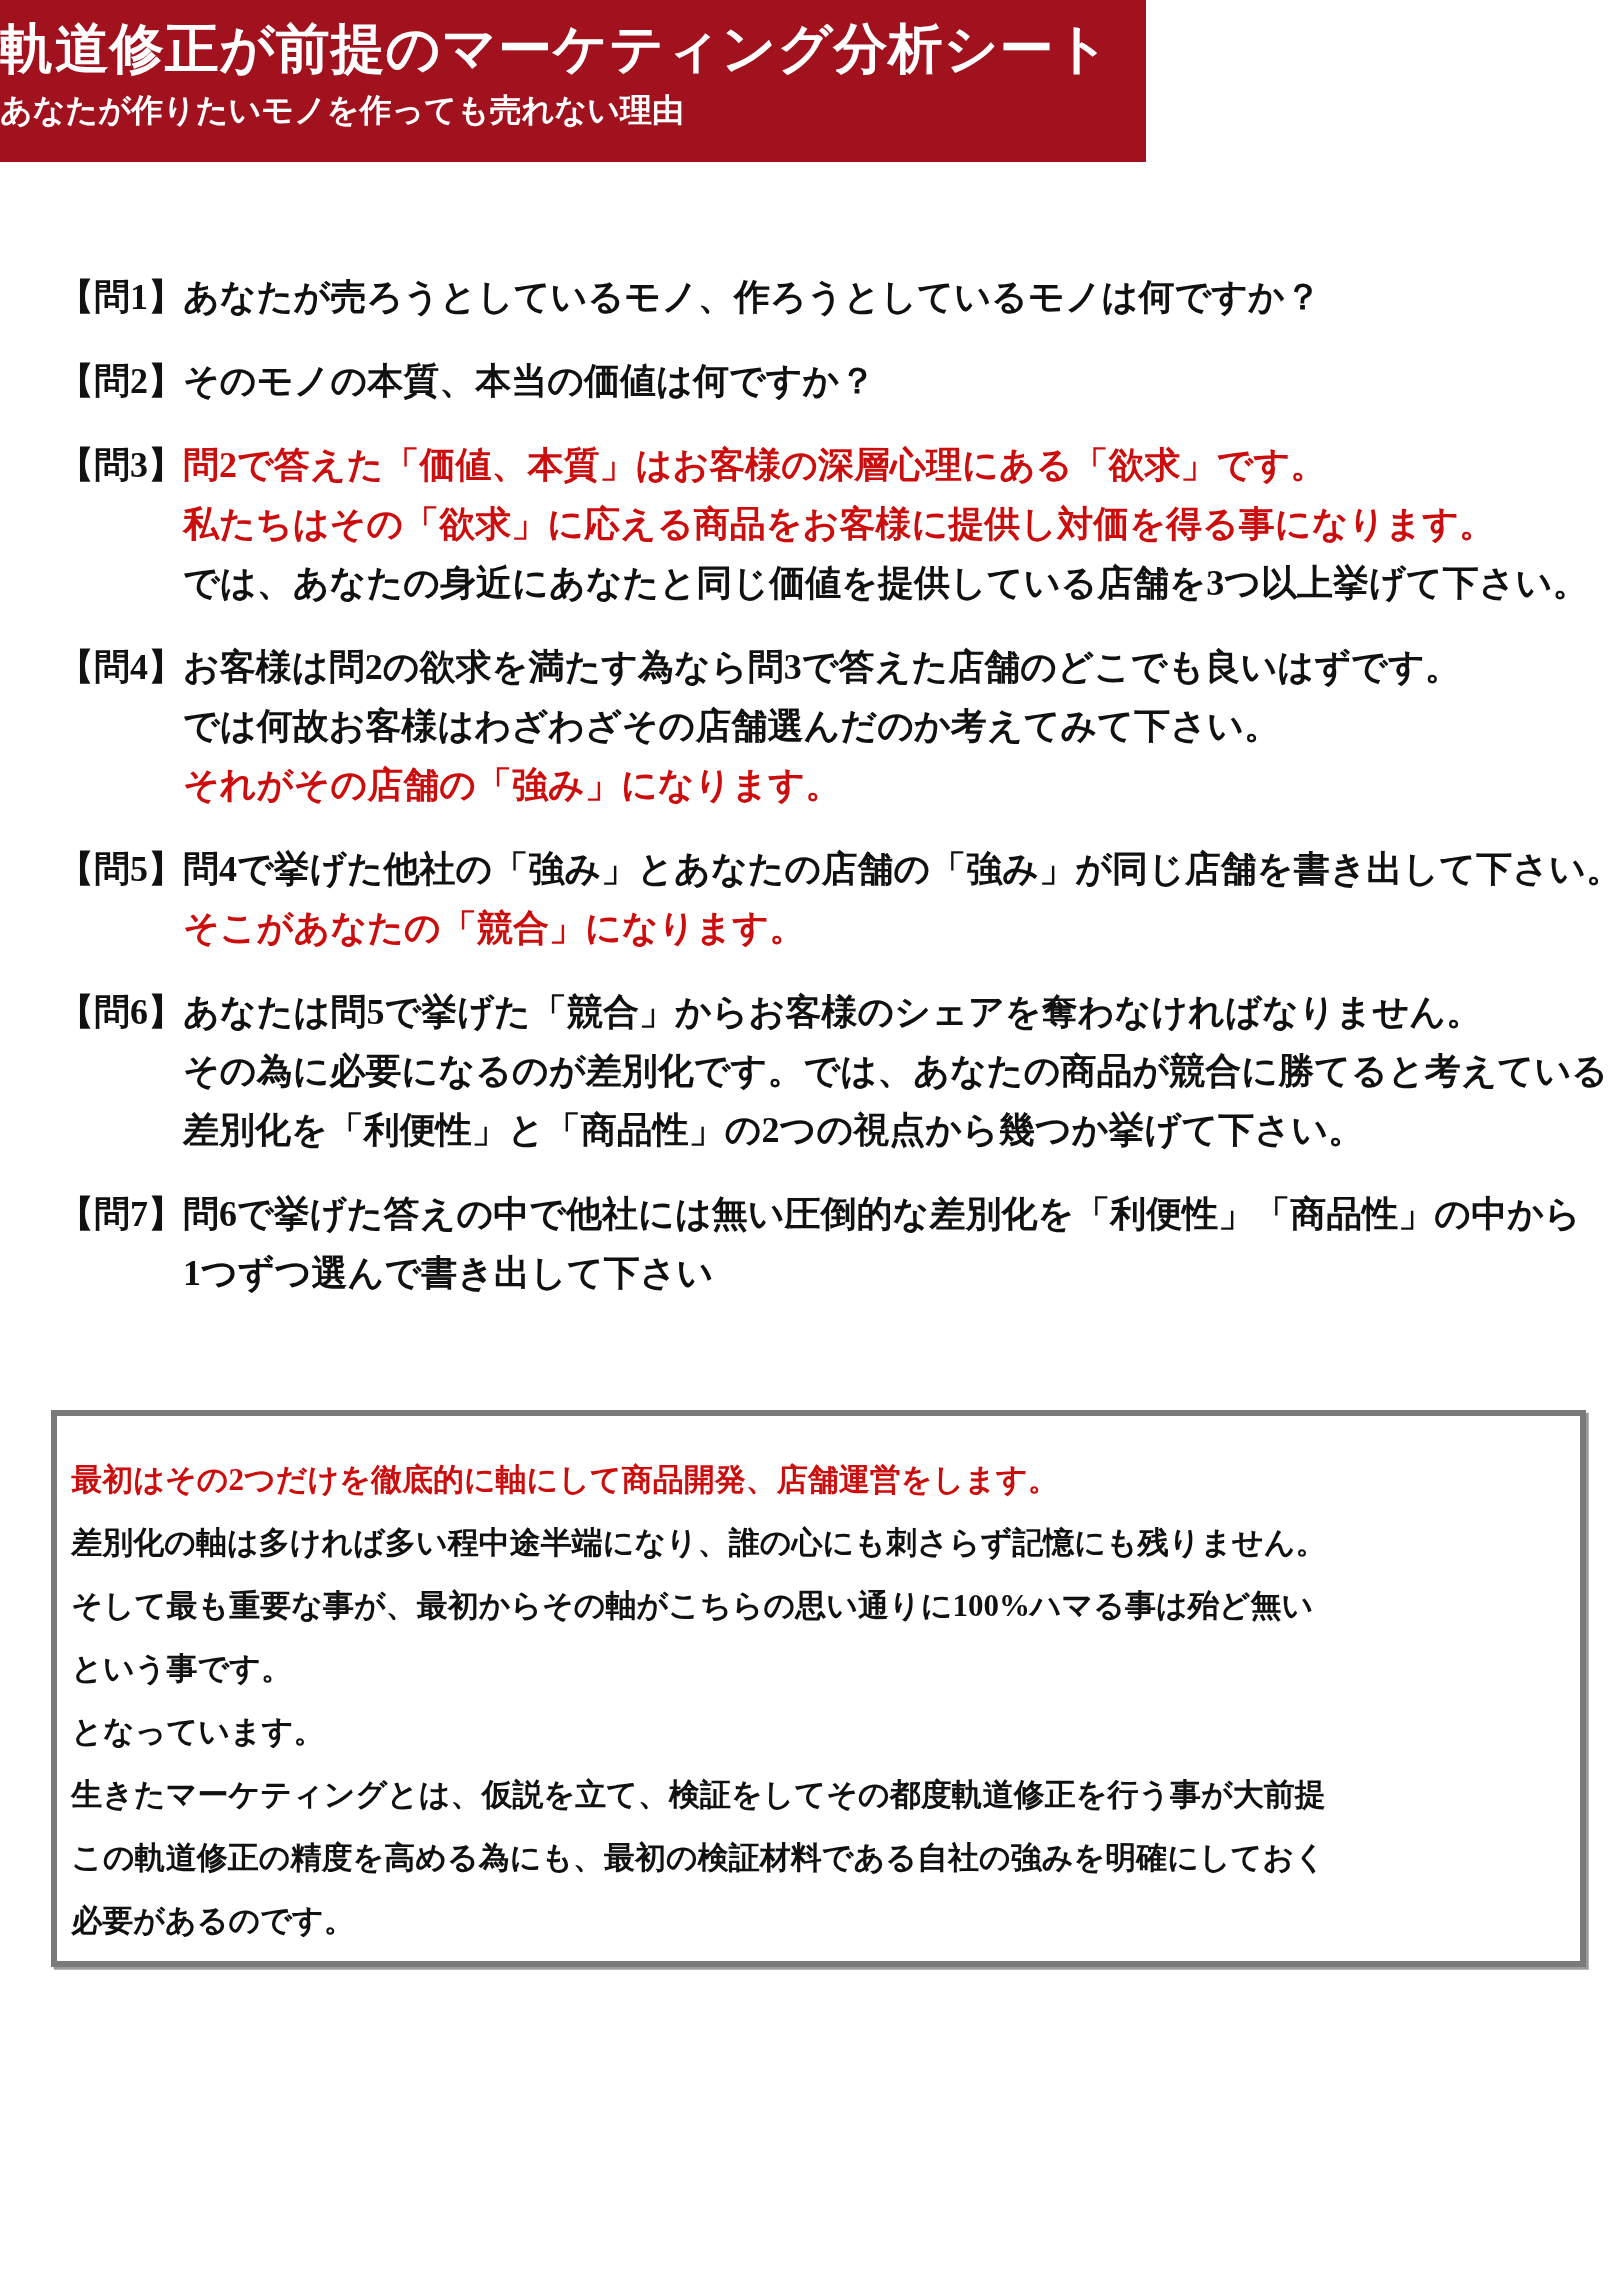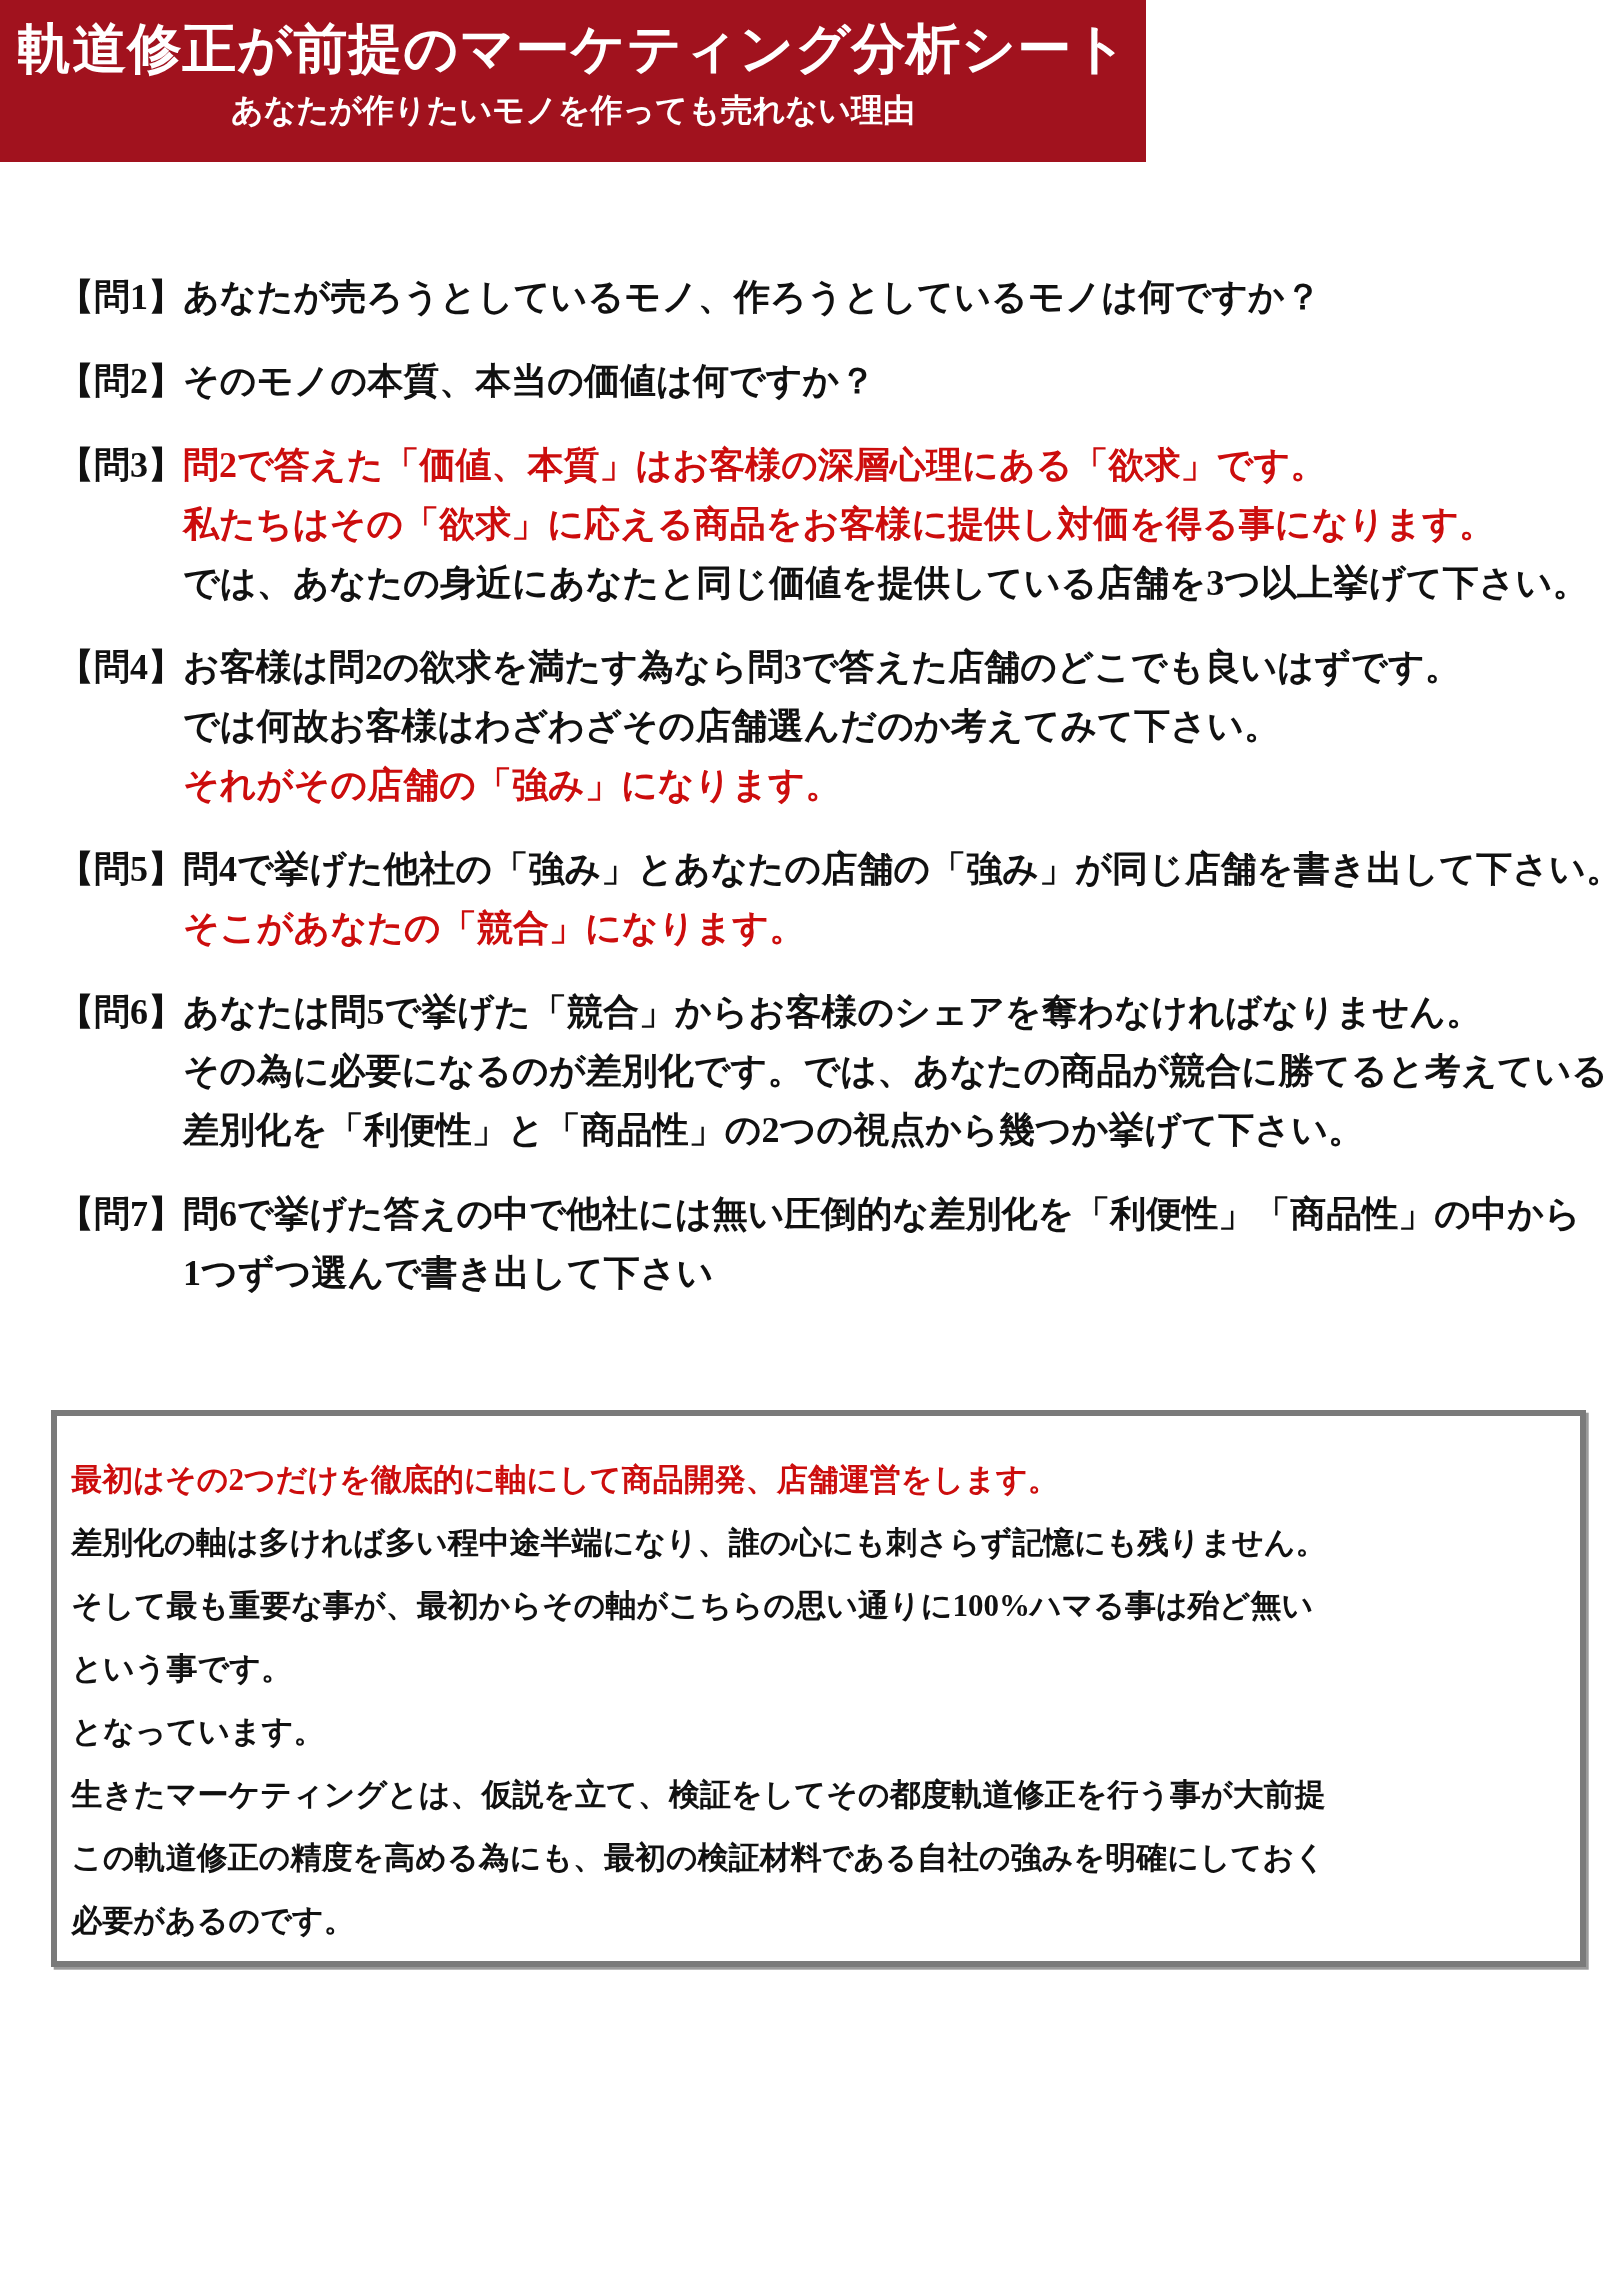--- a/index.html
+++ b/index.html
@@ -14,21 +14,21 @@
     font-family: "Liberation Serif", "DejaVu Serif", serif;
     font-weight: 700;
     color: #111111;
   }
   
   .banner {
     width: 1146px;
     height: 162px;
     background: var(--banner-red, #A1121E);
     color: #ffffff;
-    text-align: center;
+    text-align: left;
     box-sizing: border-box;
     padding-top: 19.7px;
   }
   .banner .title {
     font-size: 54px;
     line-height: 1.1;
     letter-spacing: 0.9px;
     white-space: nowrap;
   }
   .banner .subtitle {

